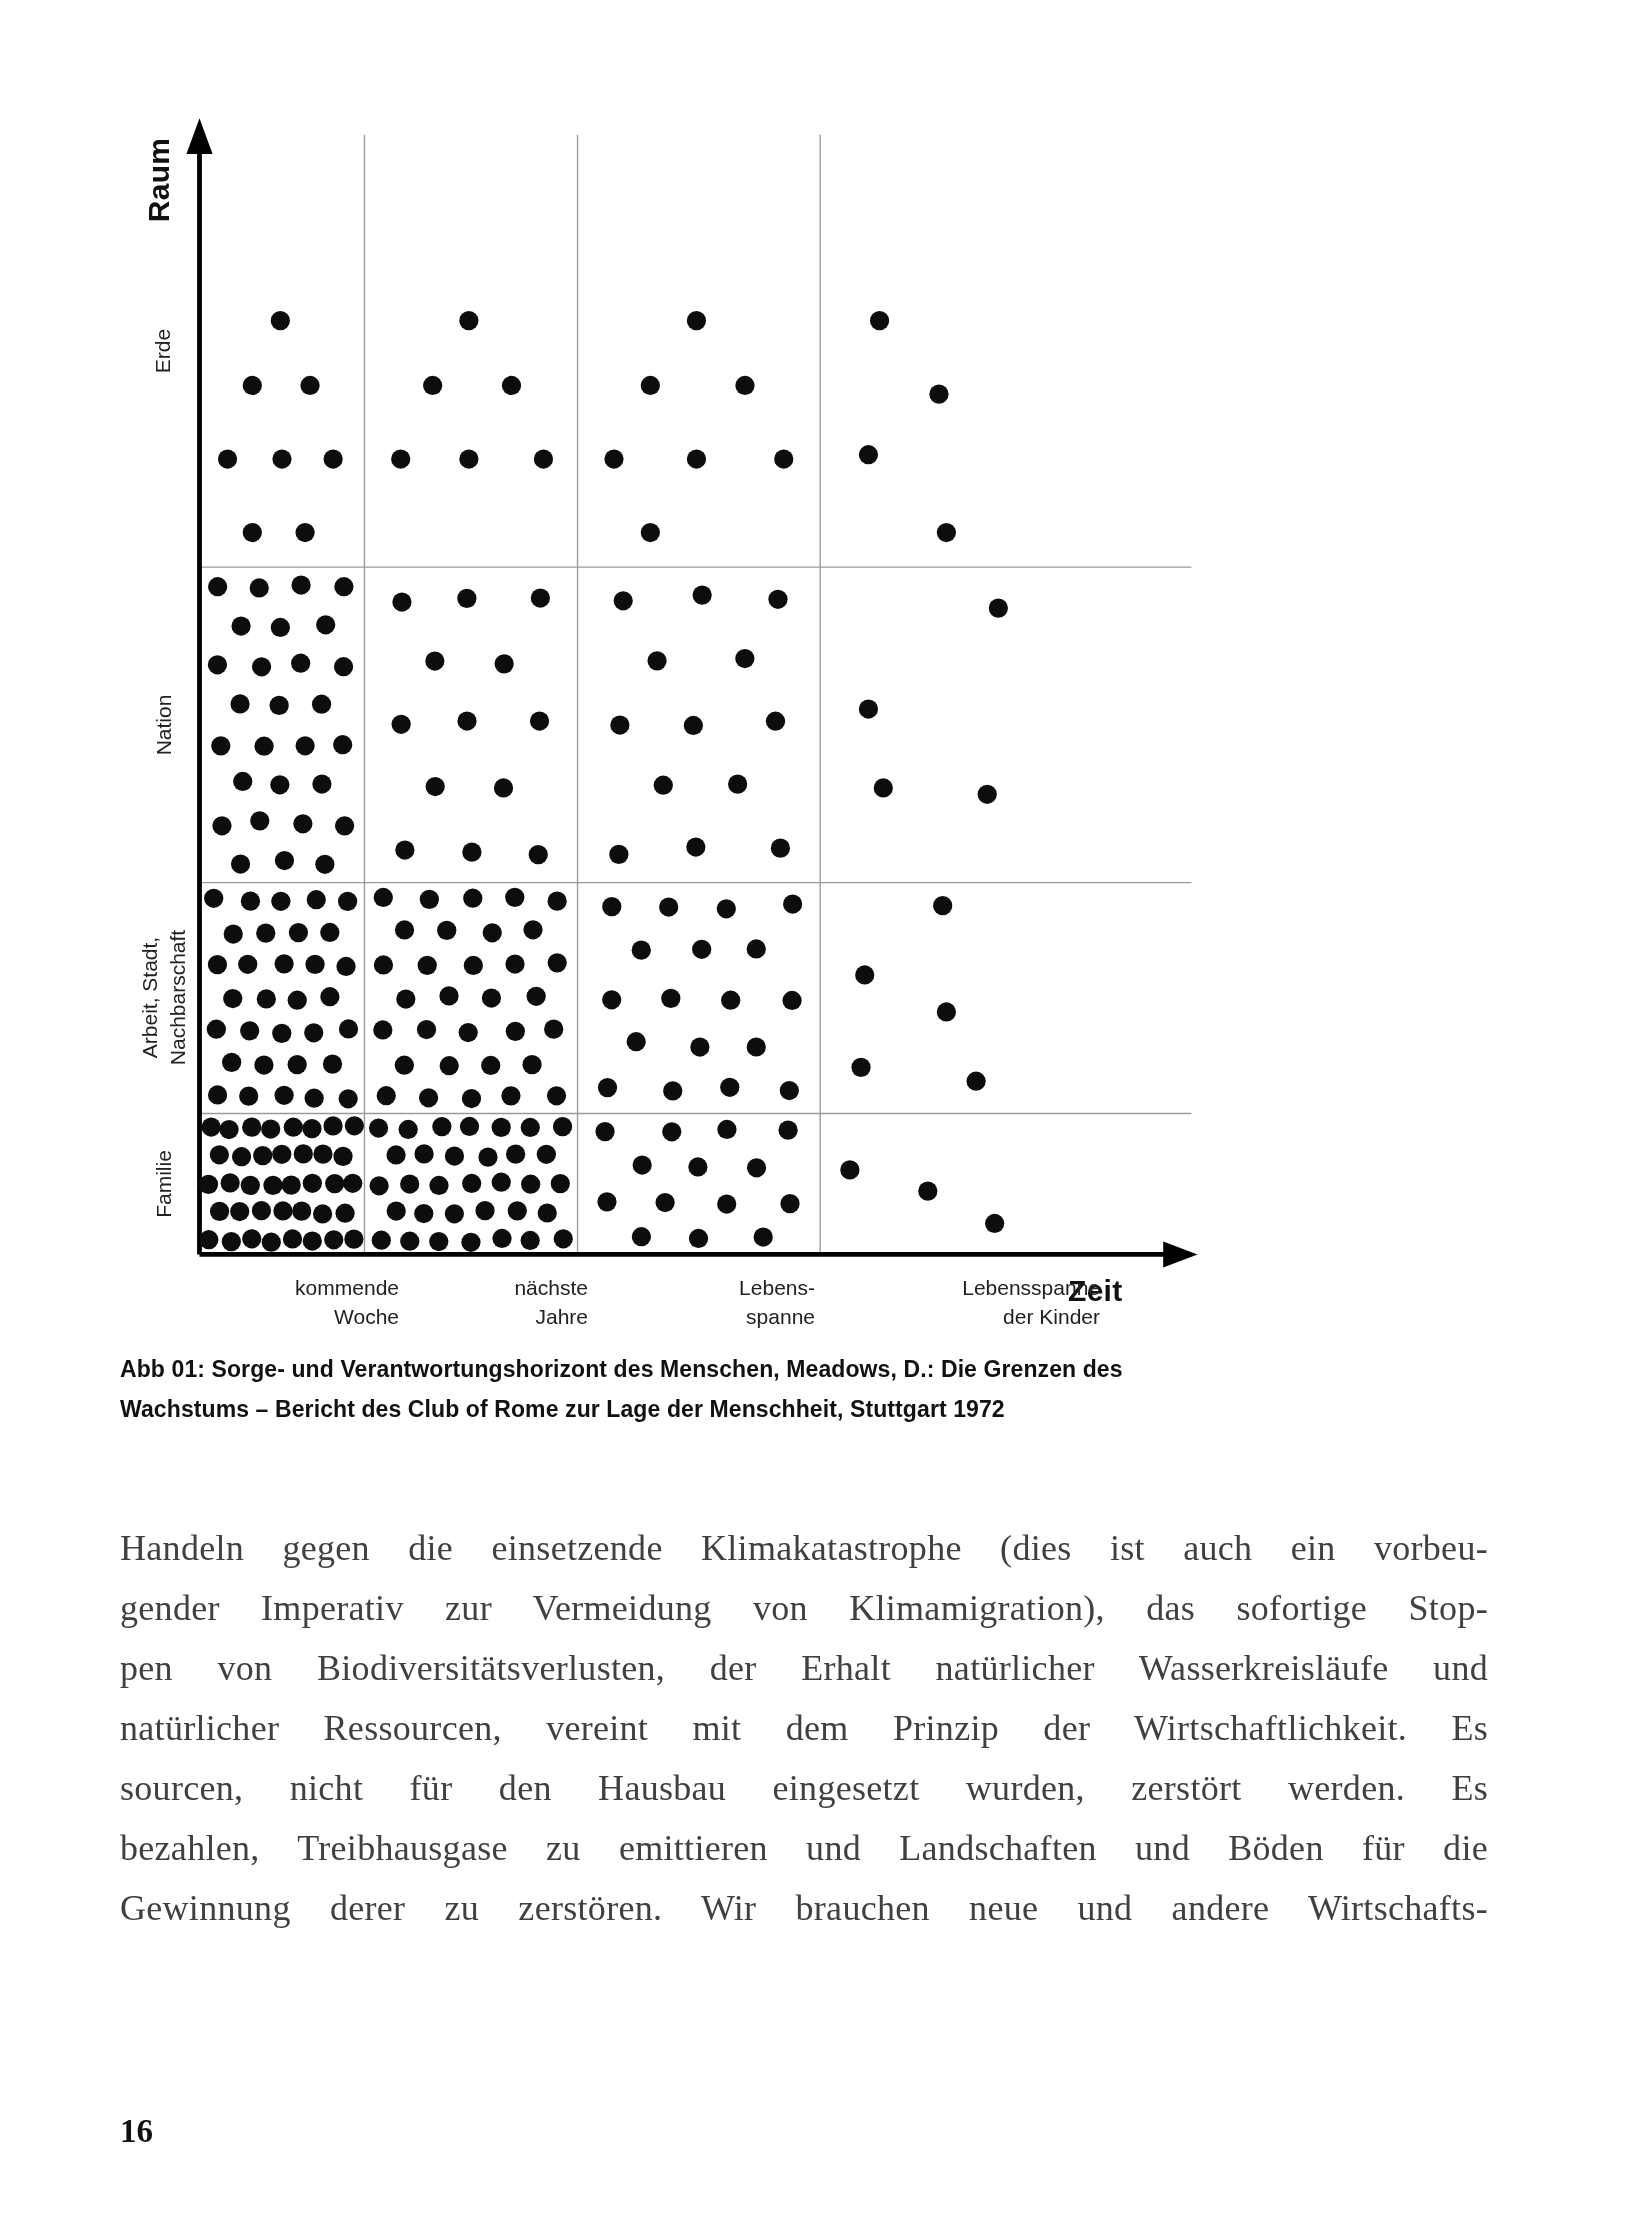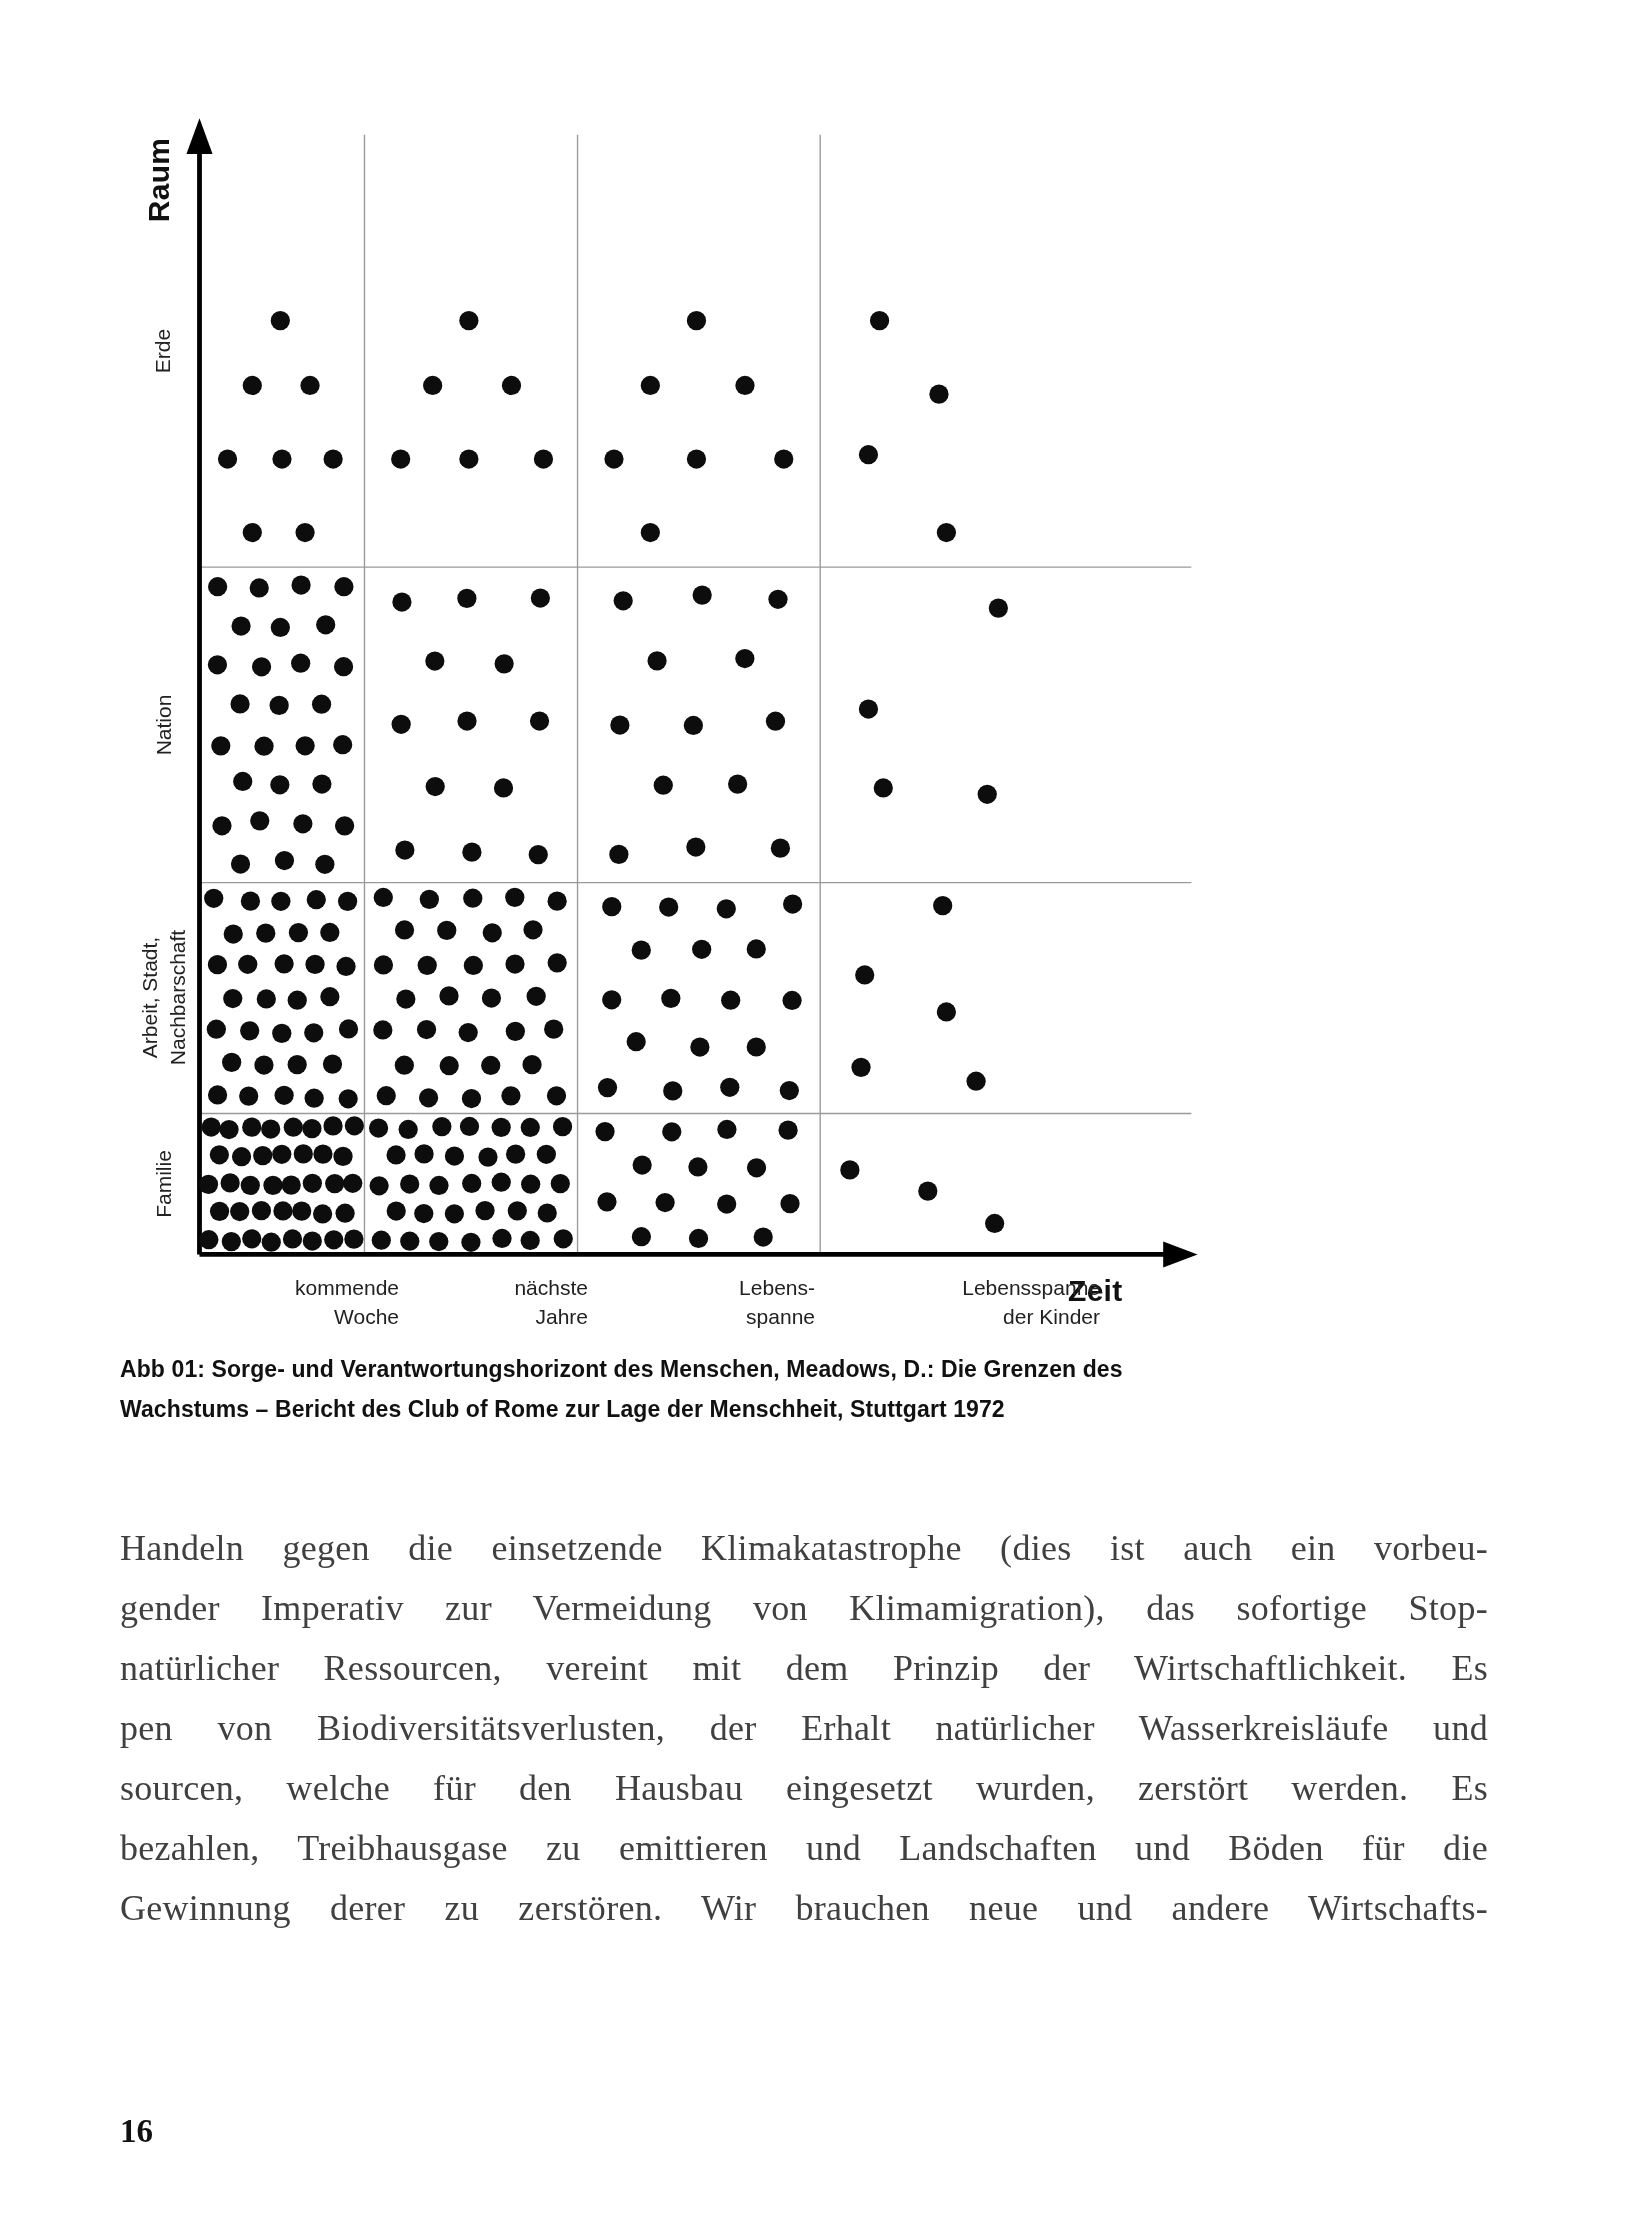--- a/index.html
+++ b/index.html
@@ -373,23 +373,23 @@
     </div>
 
   <div class="caption">
     <div>Abb 01: Sorge- und Verantwortungshorizont des Menschen, Meadows, D.: Die Grenzen des</div>
     <div>Wachstums – Bericht des Club of Rome zur Lage der Menschheit, Stuttgart 1972</div>
   </div>
 
   <div id="body-text" class="body-text">
       <div class="body-line">Handeln gegen die einsetzende Klimakatastrophe (dies ist auch ein vorbeu-</div>
       <div class="body-line">gender Imperativ zur Vermeidung von Klimamigration), das sofortige Stop-</div>
+      <div class="body-line">pen von Biodiversitätsverlusten, der Erhalt natürlicher Wasserkreisläufe und</div>
       <div class="body-line">natürlicher Ressourcen, vereint mit dem Prinzip der Wirtschaftlichkeit. Es</div>
-      <div class="body-line">pen von Biodiversitätsverlusten, der Erhalt natürlicher Wasserkreisläufe und</div>
-      <div class="body-line">sourcen, welche für den Hausbau eingesetzt wurden, zerstört werden. Es</div>
+      <div class="body-line">sourcen, nicht für den Hausbau eingesetzt wurden, zerstört werden. Es</div>
       <div class="body-line">bezahlen, Treibhausgase zu emittieren und Landschaften und Böden für die</div>
       <div class="body-line">Gewinnung derer zu zerstören. Wir brauchen neue und andere Wirtschafts-</div>
     </div>
 
   <div class="page-number">16</div>
 
 </div>
 
 
 </body></html>

